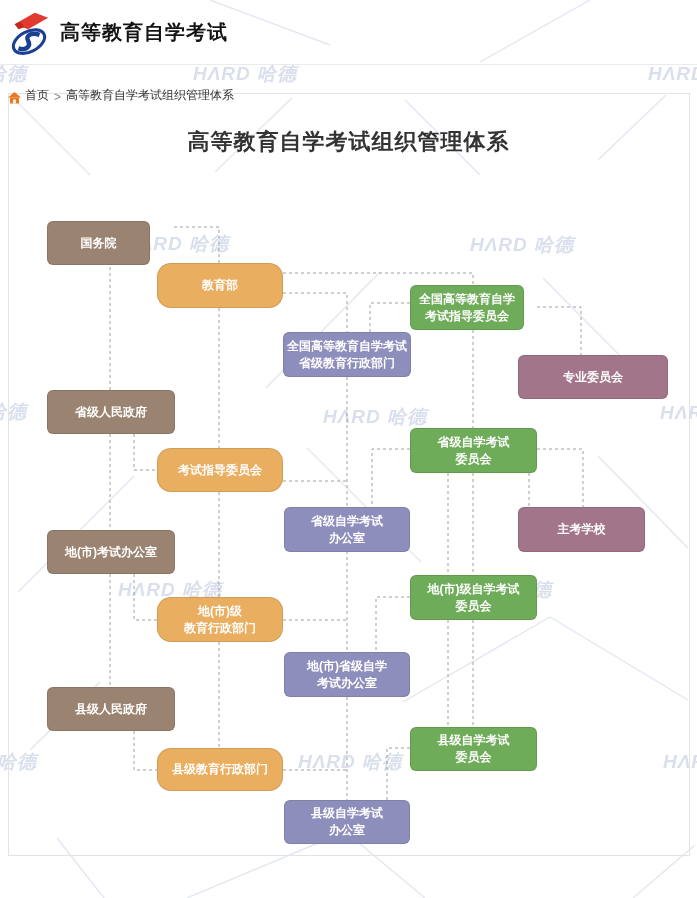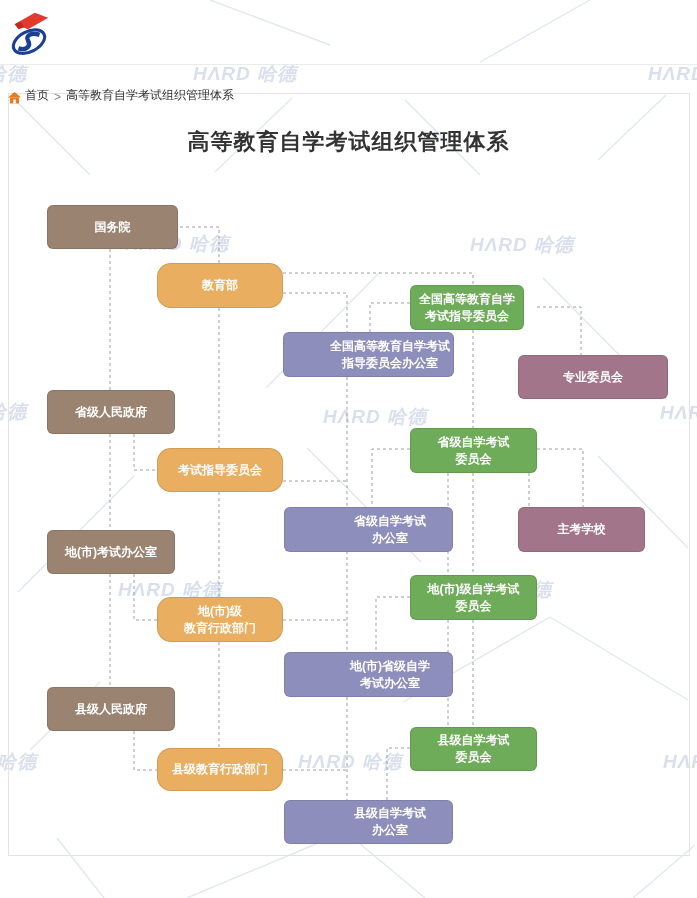--- a/index.html
+++ b/index.html
@@ -37,21 +37,21 @@
   .conn-svg path{fill:none;stroke:#a0a0a0;stroke-width:1;stroke-dasharray:3 3;}
   .node{
     position:absolute;z-index:4;border-radius:6px;
     display:flex;flex-direction:column;align-items:center;justify-content:center;
     color:#ffffff;font-size:12px;font-weight:700;line-height:17px;text-align:center;
     box-shadow:inset 0 0 0 1px rgba(0,0,0,0.10);
   }
   .t-government{background:#9a8371;}
   .t-education{background:#e9ae60;border-radius:14px;}
   .t-committee{background:#6fac5a;}
-  .t-office{background:#8e8ebc;padding-left:43px;}
+  .t-office{background:#8e8ebc;}
   .t-affiliate{background:#a3758a;}
 </style>
 </head>
 <body>
 
 <svg class="lattice-svg" width="697" height="898">
   <g>
     <line x1="210" y1="0" x2="330" y2="45"></line>
       <line x1="480" y1="62" x2="590" y2="0"></line>
     <line x1="15" y1="100" x2="90" y2="175"></line>
@@ -87,20 +87,21 @@
 <div class="wm" style="left:350px;top:762px">HΛRD 哈德</div>
 <div class="wm" style="left:715px;top:762px">HΛRD 哈德</div>
 
 <div class="site-header">
   <svg class="logo" viewBox="0 0 48 52">
     <polygon points="9,18 30,6 44,11 23,23" fill="#e23a2e"></polygon>
     <polygon points="9,18 15,15 19,21 13,23" fill="#c2281d"></polygon>
     <ellipse cx="24" cy="36" rx="17.5" ry="10.5" fill="none" stroke="#1b3f93" stroke-width="3.2" transform="rotate(-27 24 36)"></ellipse>
     <path d="M13 43 C22 46 26 40 23 35 C20 30 26 26 35 29" fill="none" stroke="#1b3f93" stroke-width="4.6"></path>
   </svg>
+  <div class="site-title">高等教育自学考试</div>
 </div>
 
 <div class="breadcrumb">
   <svg class="home-ic" viewBox="0 0 13 12">
     <polygon points="6.5,0 13,5.5 0,5.5" fill="#e8791e"></polygon>
     <rect x="2" y="5.5" width="9" height="6" fill="#e8791e"></rect>
     <rect x="5.2" y="7.5" width="2.6" height="4" fill="#ffffff"></rect>
   </svg>
   <span class="crumb-home">首页</span>
   <span class="crumb-sep">&gt;</span>
@@ -138,35 +139,35 @@
     <path d="M473 620 V727"></path>
       <path d="M448 620 V727"></path>
     <path d="M219 642 V748"></path>
       <path d="M347 697 V800"></path>
     <path d="M134 731 V770 H157"></path>
       <path d="M283 770 H347"></path>
     <path d="M410 748 H387 V800"></path>
   </g>
 </svg>
 
-<div class="node t-government" style="left:47px;top:205px;width:131px;height:44px">
+<div class="node t-government" style="left:47px;top:221px;width:103px;height:44px">
   <span>国务院</span>
     <span></span>
 </div>
 <div class="node t-education" style="left:157px;top:263px;width:126px;height:45px">
   <span>教育部</span>
     <span></span>
 </div>
 <div class="node t-committee" style="left:410px;top:285px;width:114px;height:45px">
   <span>全国高等教育自学</span>
     <span>考试指导委员会</span>
 </div>
 <div class="node t-office" style="left:283px;top:332px;width:128px;height:45px">
   <span>全国高等教育自学考试</span>
-    <span>指导委员会办公室</span>
+    <span>省级教育行政部门</span>
 </div>
 <div class="node t-affiliate" style="left:518px;top:355px;width:150px;height:44px">
   <span>专业委员会</span>
     <span></span>
 </div>
 <div class="node t-government" style="left:47px;top:390px;width:128px;height:44px">
   <span>省级人民政府</span>
     <span></span>
 </div>
 <div class="node t-committee" style="left:410px;top:428px;width:127px;height:45px">

